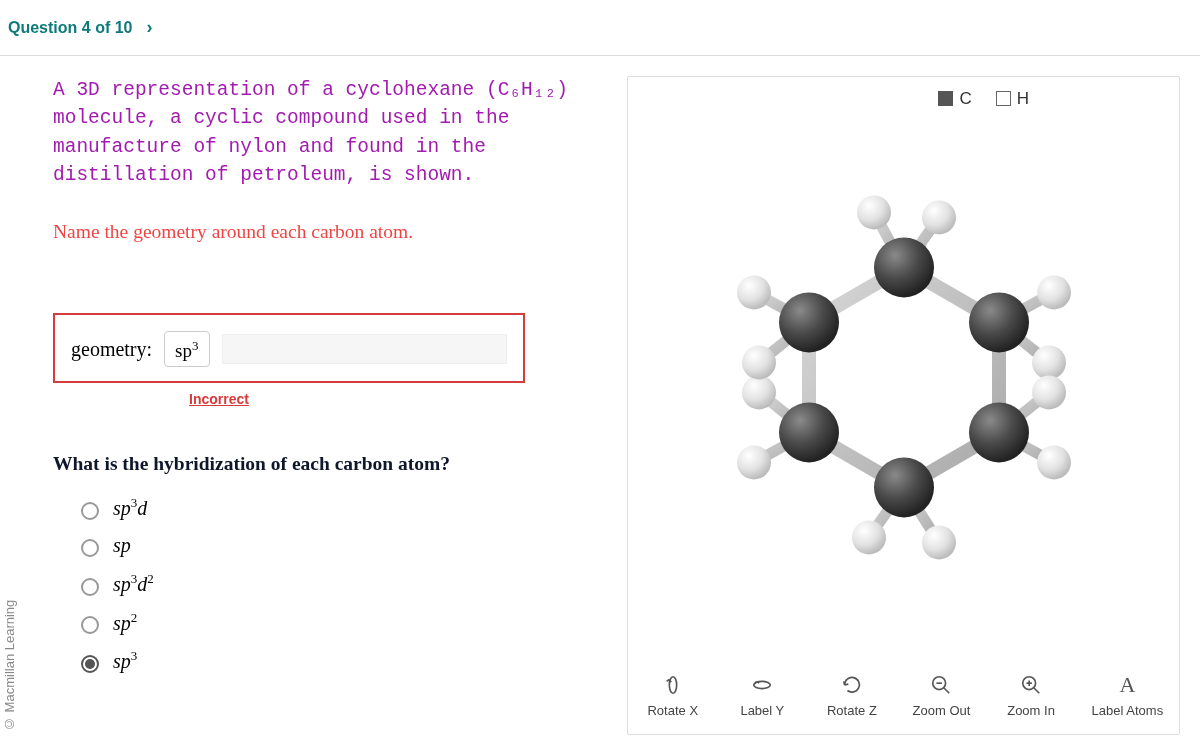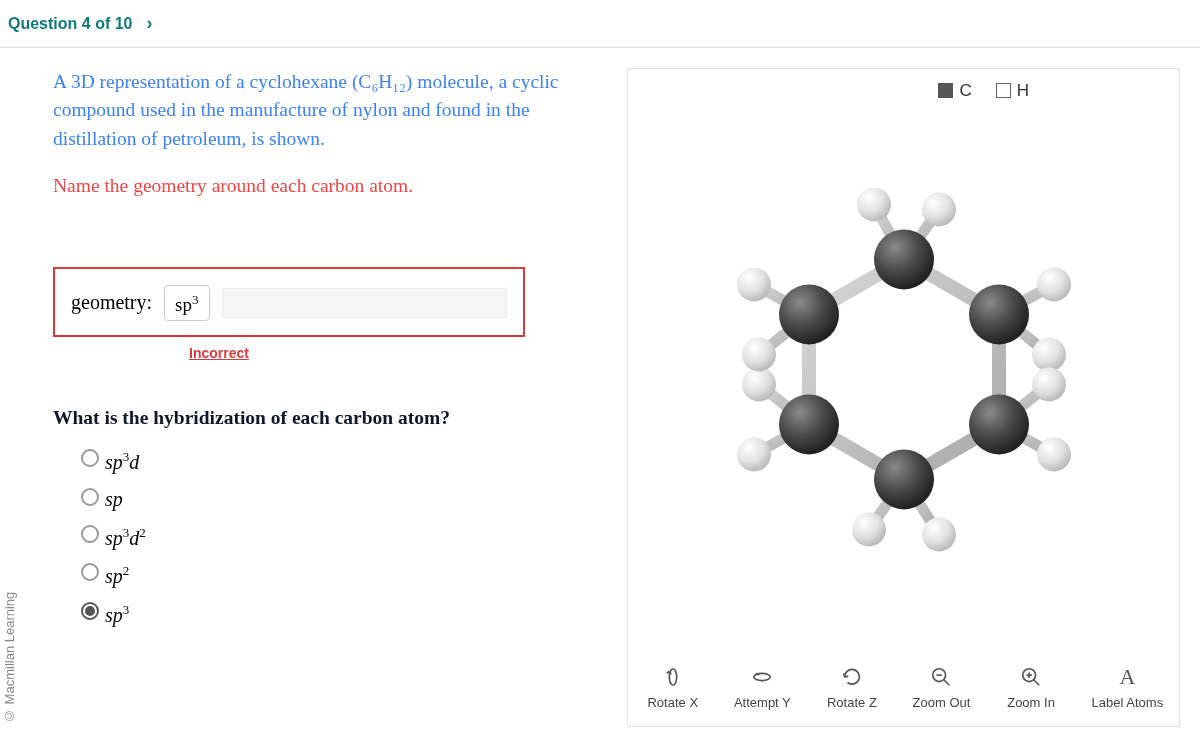--- a/index.html
+++ b/index.html
@@ -1,37 +1,37 @@
 <!DOCTYPE html>
 <html><head>
 <meta charset="utf-8">
 <style>
   * { box-sizing: border-box; margin: 0; padding: 0; }
   body { font-family: Arial, Helvetica, sans-serif; background: #fff; width: 1200px; height: 741px; position: relative; overflow: hidden; }
-  .header { display: flex; align-items: center; justify-content: space-between; padding: 8px 18px 8px 8px; border-bottom: 1px solid #ddd; height: 48px;}
+  .header { display: flex; align-items: center; justify-content: space-between; padding: 8px 18px 8px 8px; border-bottom: 1px solid #ddd; height: 56px;}
   .q-label { color: #0e7a7a; font-weight: 600; font-size: 16px; display: flex; align-items: center; gap: 14px; }
   .q-label .chev { color: #0e7a7a; font-size: 18px; font-weight: 700; }
   .attempt-btn { border: 1px solid #ccc; border-radius: 4px; padding: 6px 12px; display: flex; align-items: center; gap: 8px; color: #d63c3c; font-weight: 600; font-size: 15px; cursor: pointer; background: #fff;}
   .attempt-btn .no-icon { width: 16px; height: 16px; border: 2px solid #d63c3c; border-radius: 50%; position: relative;}
   .attempt-btn .no-icon::after { content:""; position:absolute; left:1px; top:50%; width:10px; height:2px; background:#d63c3c; transform: rotate(-45deg) translateY(-50%); transform-origin: center; }
   .attempt-btn .caret { color: #333; font-size: 12px; }
   .content { display: flex; padding: 20px 20px 20px 0; gap: 20px; height: calc(741px - 42px); }
   .watermark { writing-mode: vertical-rl; transform: rotate(180deg); color: #888; font-size: 13px; padding: 4px 2px 0 10px; white-space: nowrap; }
   .left { flex: 0 0 560px; padding-left: 6px; }
-  .prompt { font-family: Liberation Serif, serif; font-size: 19.5px; line-height: 1.45; color: #3b82f6; margin-bottom: 22px; }
+  .prompt { font-family: Liberation Mono, monospace; font-size: 19.5px; line-height: 1.45; color: #a21caf; margin-bottom: 32px; }
   .prompt2 { font-family: Georgia, 'Times New Roman', serif; font-size: 19.5px; color: #ef4444; margin-bottom: 70px;}
   .answer-box { border: 2px solid #d63c3c; padding: 16px 16px 14px 16px; margin-bottom: 4px; display: flex; align-items: center; gap: 12px; width: 472px;}
   .answer-box .lbl { font-family: Georgia, serif; font-size: 20px; }
   .answer-box .badge { border: 1px solid #ccc; border-radius: 4px; padding: 6px 10px 4px 10px; font-family: Georgia, serif; font-size: 19px; background: #fff; min-width: 44px; text-align: left;}
   .answer-box .badge sup { font-size: 13px; vertical-align: super;}
   .answer-box .spacer { flex: 1; height: 30px; background: #f6f6f6; border: 1px solid #eee;}
   .incorrect { color: #d63c3c; font-weight: 600; font-size: 14px; margin: 8px 0 46px 136px; text-decoration: underline;}
   .q2 { font-family: Georgia, serif; font-size: 19.5px; color: #0f172a; margin-bottom: 20px; font-weight: bold; }
   .options { padding-left: 28px; display: flex; flex-direction: column; gap: 14px; }
-  .opt { display: flex; align-items: flex-start; gap: 6px; }
+  .opt { display: flex; align-items: flex-end; gap: 14px; }
   .radio { width: 18px; height: 18px; border: 2px solid #999; border-radius: 50%; display: inline-flex; align-items: center; justify-content: center; flex-shrink:0;}
   .radio.sel { border-color: #555;}
   .radio.sel::after { content:""; width:10px; height:10px; background:#555; border-radius:50%; }
   .opt-label { font-family: Georgia, serif; font-style: italic; font-size: 20px; }
   .opt-label sup { font-size: 13px; font-style: normal;}
   .right { flex: 1; border: 1px solid #ddd; border-radius: 2px; position: relative; display: flex; flex-direction: column; }
   .legend { position: absolute; top: 12px; right: 150px; display: flex; gap: 24px; font-size: 17px; color: #333; align-items: center;}
   .legend .sw { width: 15px; height: 15px; display: inline-block; margin-right: 6px; vertical-align: -2px;}
   .legend .sw.c { background: #555; }
   .legend .sw.h { background: #fff; border: 1.5px solid #666; }
@@ -171,21 +171,21 @@
         </span>
         <span>Rotate X</span>
       </div>
       <div class="tbtn">
         <span class="ic">
           <svg width="22" height="22" viewBox="0 0 24 24" fill="none" stroke="#555" stroke-width="1.8">
               <ellipse cx="12" cy="12" rx="9" ry="4"></ellipse>
               <path d="M6 8 l-2 3 M6 8 l3 2"></path>
             </svg>
         </span>
-        <span>Attempt Y</span>
+        <span>Label Y</span>
       </div>
       <div class="tbtn">
         <span class="ic">
           <svg width="22" height="22" viewBox="0 0 24 24" fill="none" stroke="#555" stroke-width="1.8">
               <path d="M4 12 a8 8 0 1 1 3 6"></path>
               <path d="M4 12 l-1 -4 M4 12 l4 -1"></path>
             </svg>
         </span>
         <span>Rotate Z</span>
       </div>

